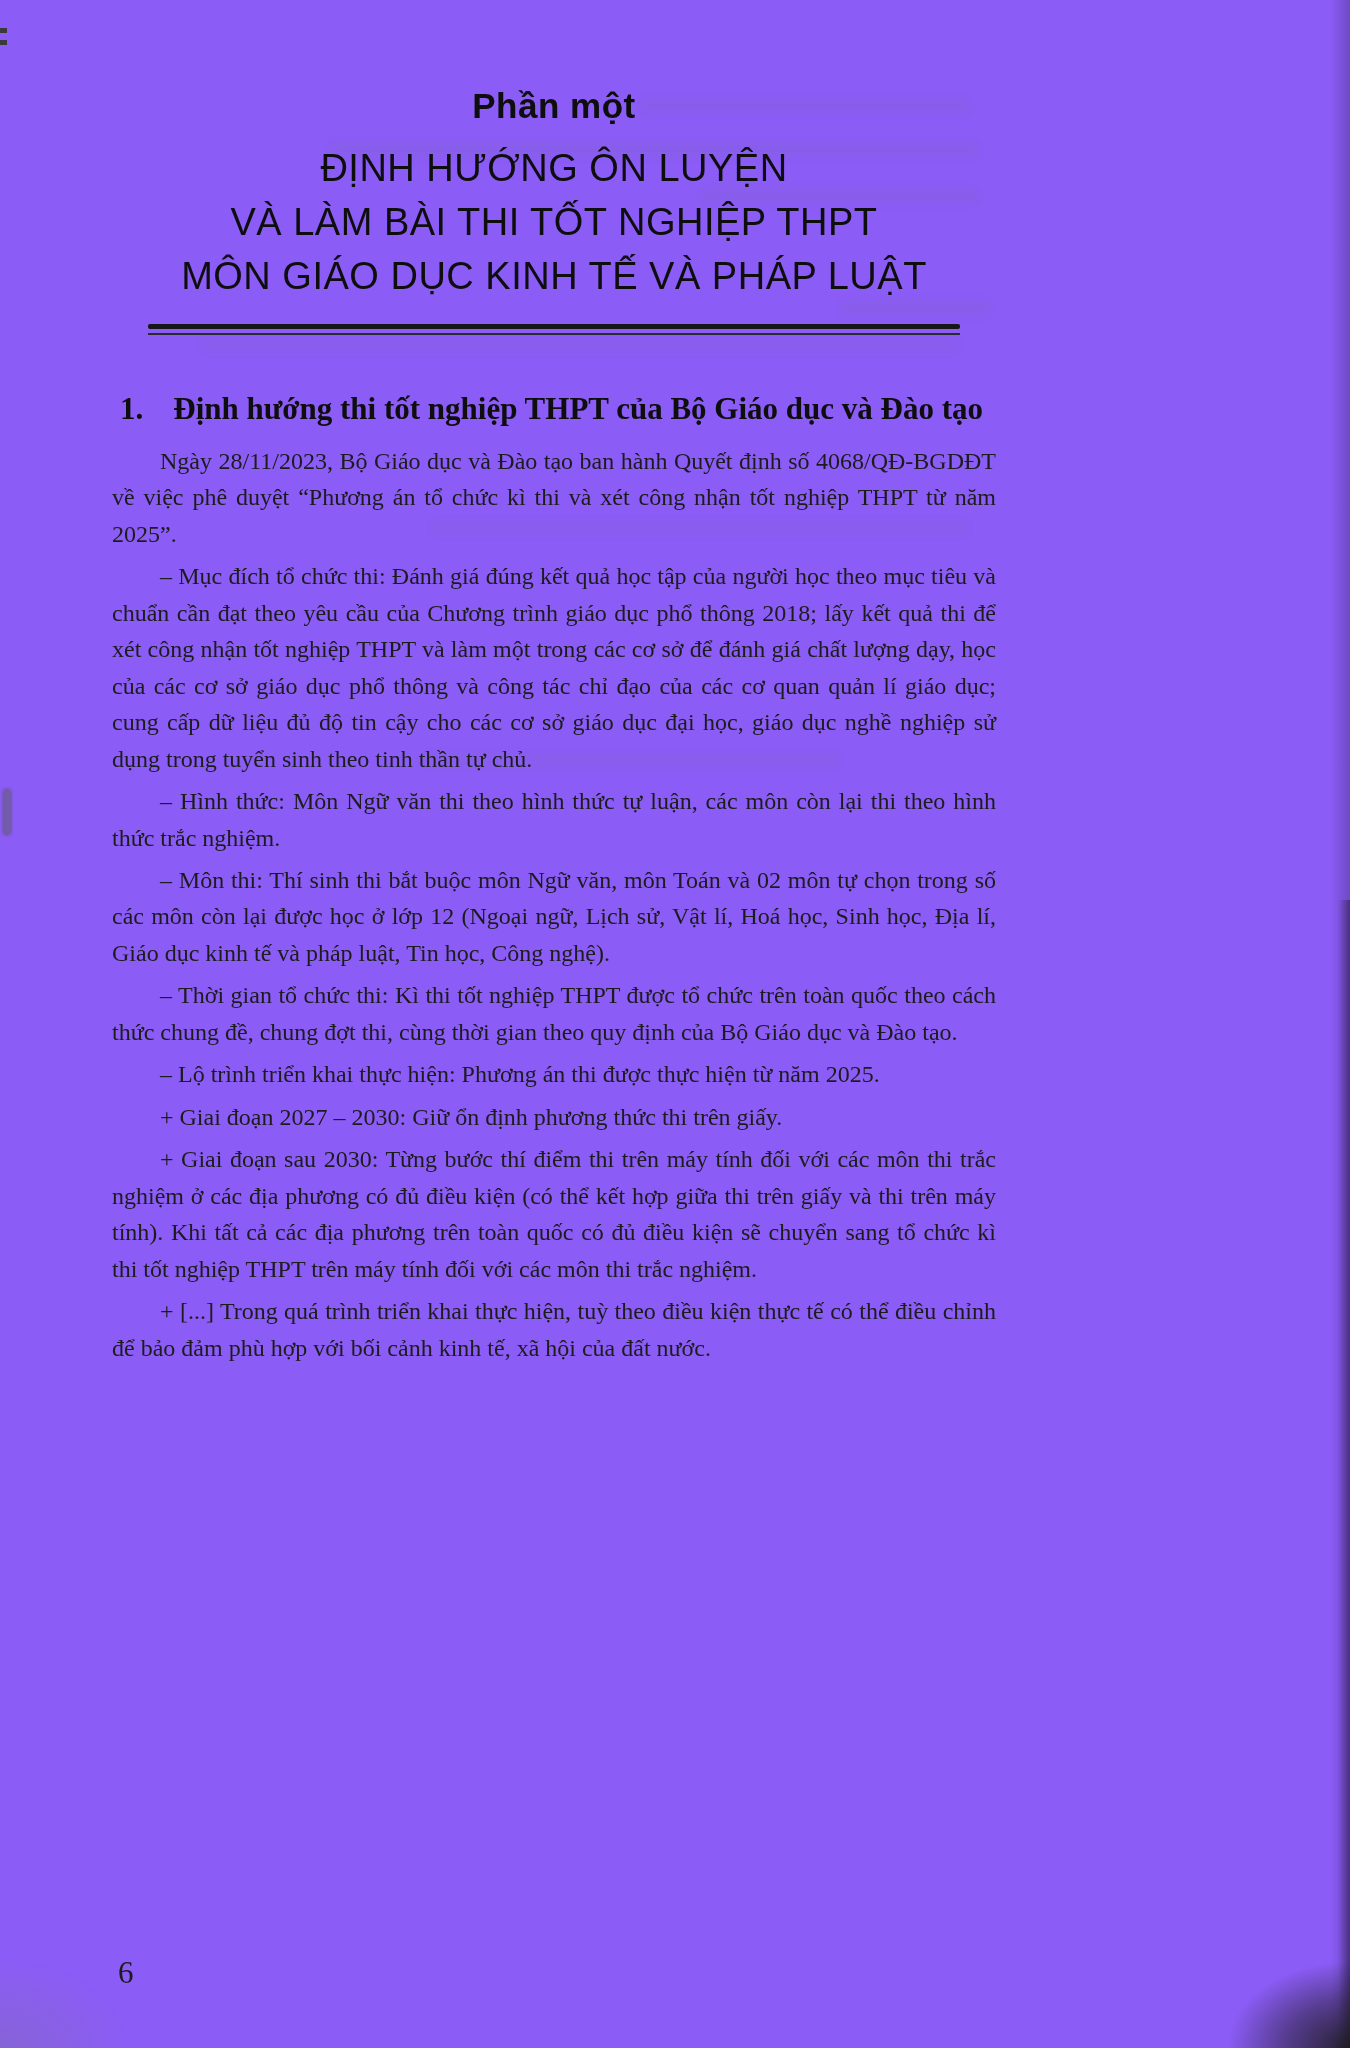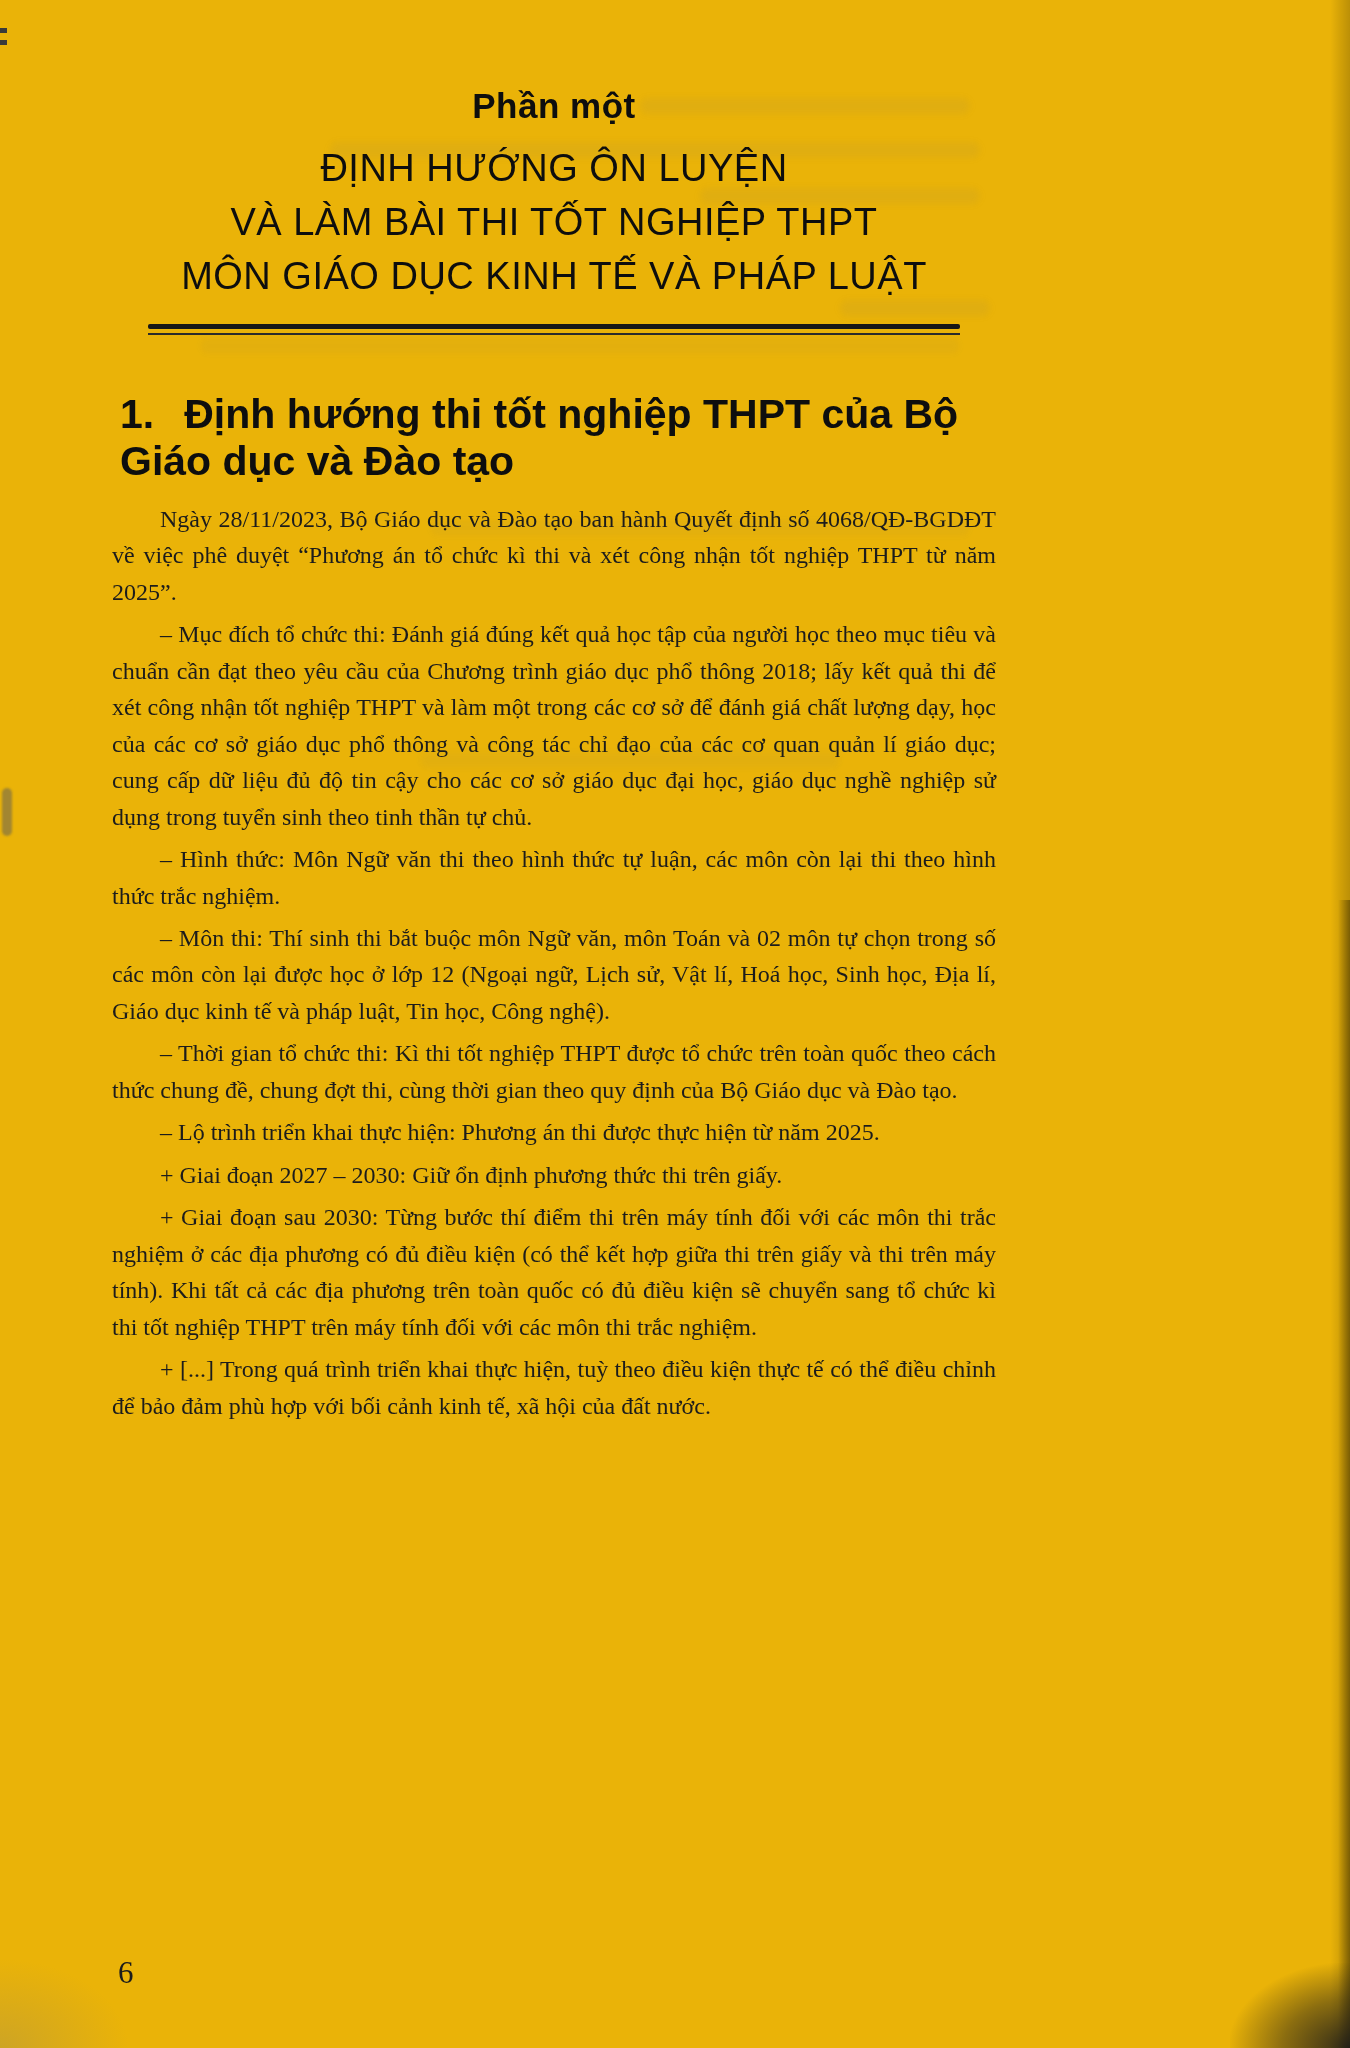--- a/index.html
+++ b/index.html
@@ -7,21 +7,21 @@
   body {
     width: 1350px; height: 2048px;
     position: relative;
     background: #ffffff;
     overflow: hidden;
     font-family: "Liberation Serif", serif;
     color: #1c1c1c;
   }
   .page {
     position: absolute; inset: 0;
-    background: #eab308;
+    background: #8b5cf6;
   }
   .content {
     position: absolute;
     left: 112px; top: 86px;
     width: 884px;
   }
   .title-block {
     text-align: center;
     font-family: "Liberation Sans", sans-serif;
     color: #0e0e0e;
@@ -37,23 +37,23 @@
     font-weight: 400;
     line-height: 1.42;
     margin: 0;
     letter-spacing: 0.5px;
   }
   .rule { width: 812px; margin: 20px auto 0 auto; }
   .rule-thick { height: 5px; background: #171717; border-radius: 2px; }
   .rule-thin  { height: 2px; background: #2b2b2b; margin-top: 4px; }
 
   .section-heading {
-    font-family: Liberation Sans, sans-serif;
+    font-family: Liberation Serif, serif;
     font-weight: 700;
-    font-size: 41px;
+    font-size: 31px;
     color: #0e0e0e;
     margin: 56px 0 16px 0;
     padding-left: 8px;
   }
   .section-heading .sec-num { margin-right: 30px; }
 
   .body-text p {
     font-size: 24px;
     line-height: 1.52;
     text-align: justify;

